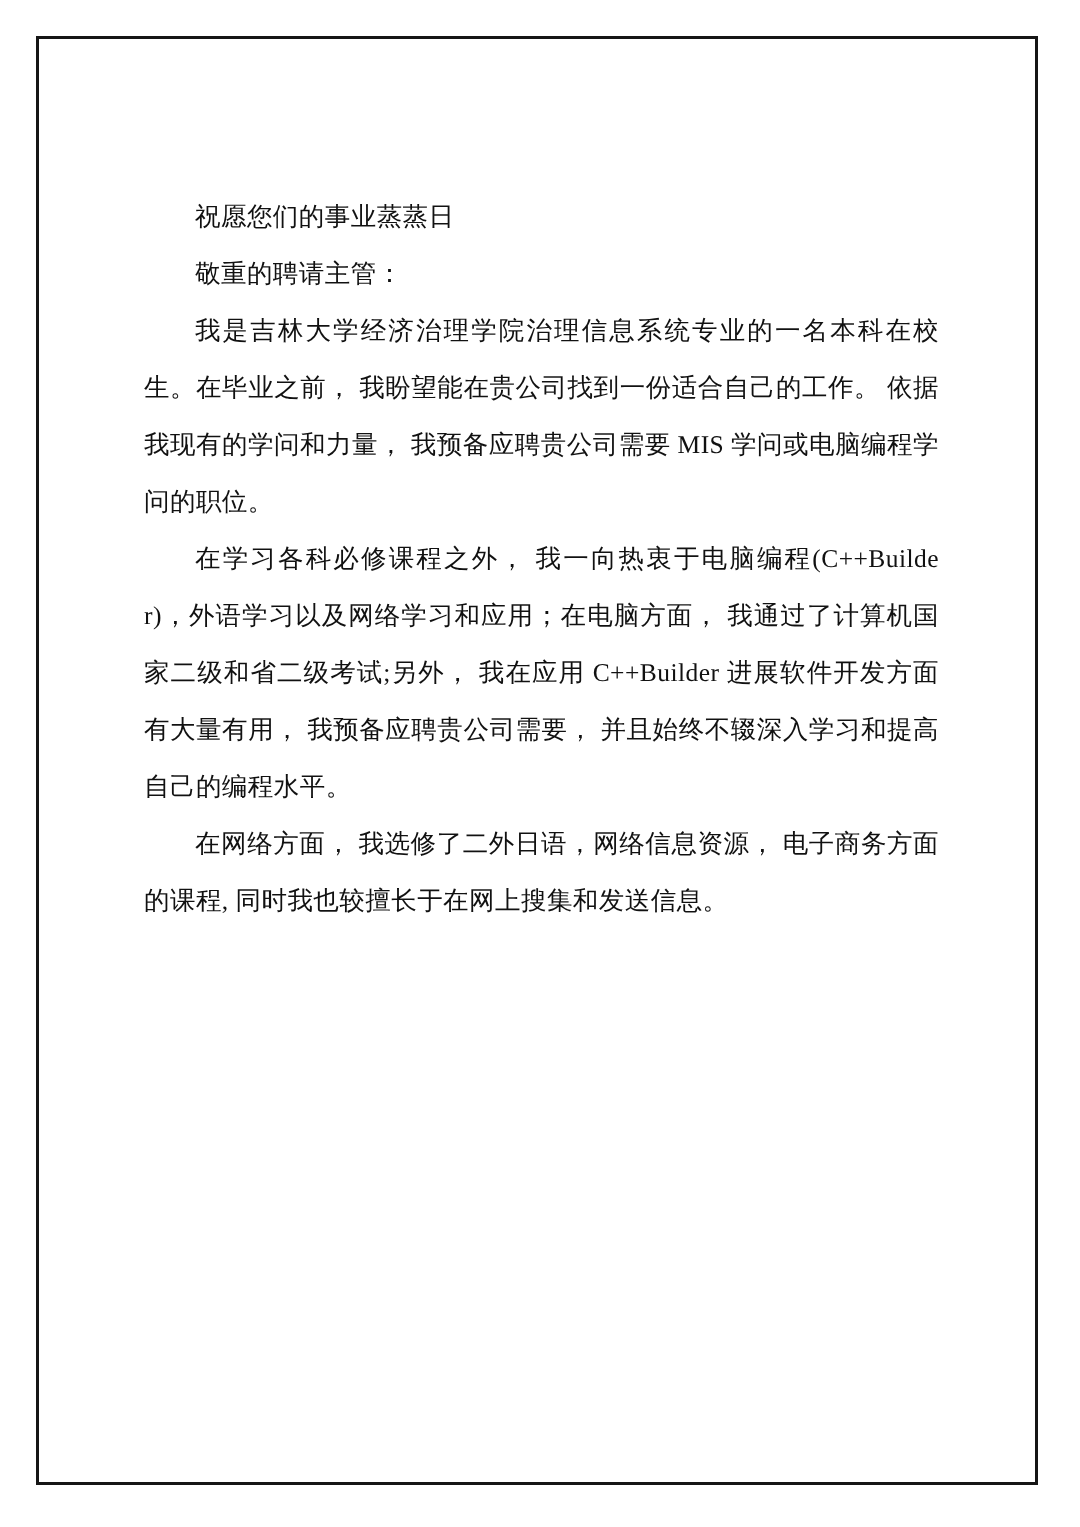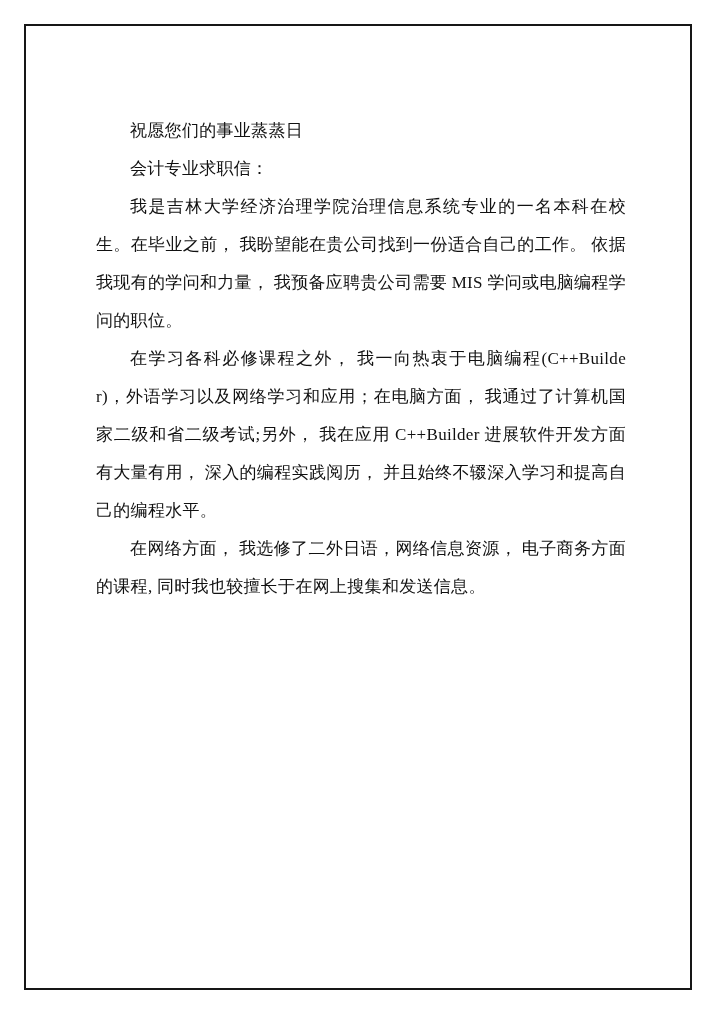--- a/index.html
+++ b/index.html
@@ -26,21 +26,21 @@
     top: 24px;
     width: 668px;
     height: 966px;
     border: 2px solid #161616;
     box-sizing: border-box;
     pointer-events: none;
   }
   .content {
     position: absolute;
     left: 96px;
-    top: 112px;
+    top: 126px;
     width: 530px;
   }
   .content p {
     margin: 0;
     font-size: 17px;
     line-height: 38px;
     text-align: justify;
     text-indent: 2em;
     letter-spacing: 0.3px;
     word-break: break-all;
@@ -50,18 +50,18 @@
   }
 </style>
 </head>
 <body>
 
 <div class="page">
   <div class="page-frame"></div>
 
   <div class="content">
     <p>祝愿您们的事业蒸蒸日</p>
-    <p>会计专业求职信：</p>
+    <p>敬重的聘请主管：</p>
     <p>我是吉林大学经济治理学院治理信息系统专业的一名本科在校生。在毕业之前， 我盼望能在贵公司找到一份适合自己的工作。 依据我现有的学问和力量， 我预备应聘贵公司需要 MIS 学问或电脑编程学问的职位。</p>
-    <p>在学习各科必修课程之外， 我一向热衷于电脑编程(C++Builder)，外语学习以及网络学习和应用；在电脑方面， 我通过了计算机国家二级和省二级考试;另外， 我在应用 C++Builder 进展软件开发方面有大量有用， 深入的编程实践阅历， 并且始终不辍深入学习和提高自己的编程水平。</p>
+    <p>在学习各科必修课程之外， 我一向热衷于电脑编程(C++Builder)，外语学习以及网络学习和应用；在电脑方面， 我通过了计算机国家二级和省二级考试;另外， 我在应用 C++Builder 进展软件开发方面有大量有用， 我预备应聘贵公司需要， 并且始终不辍深入学习和提高自己的编程水平。</p>
     <p>在网络方面， 我选修了二外日语，网络信息资源， 电子商务方面的课程, 同时我也较擅长于在网上搜集和发送信息。</p>
   </div>
 </div>
 
 </body></html>

